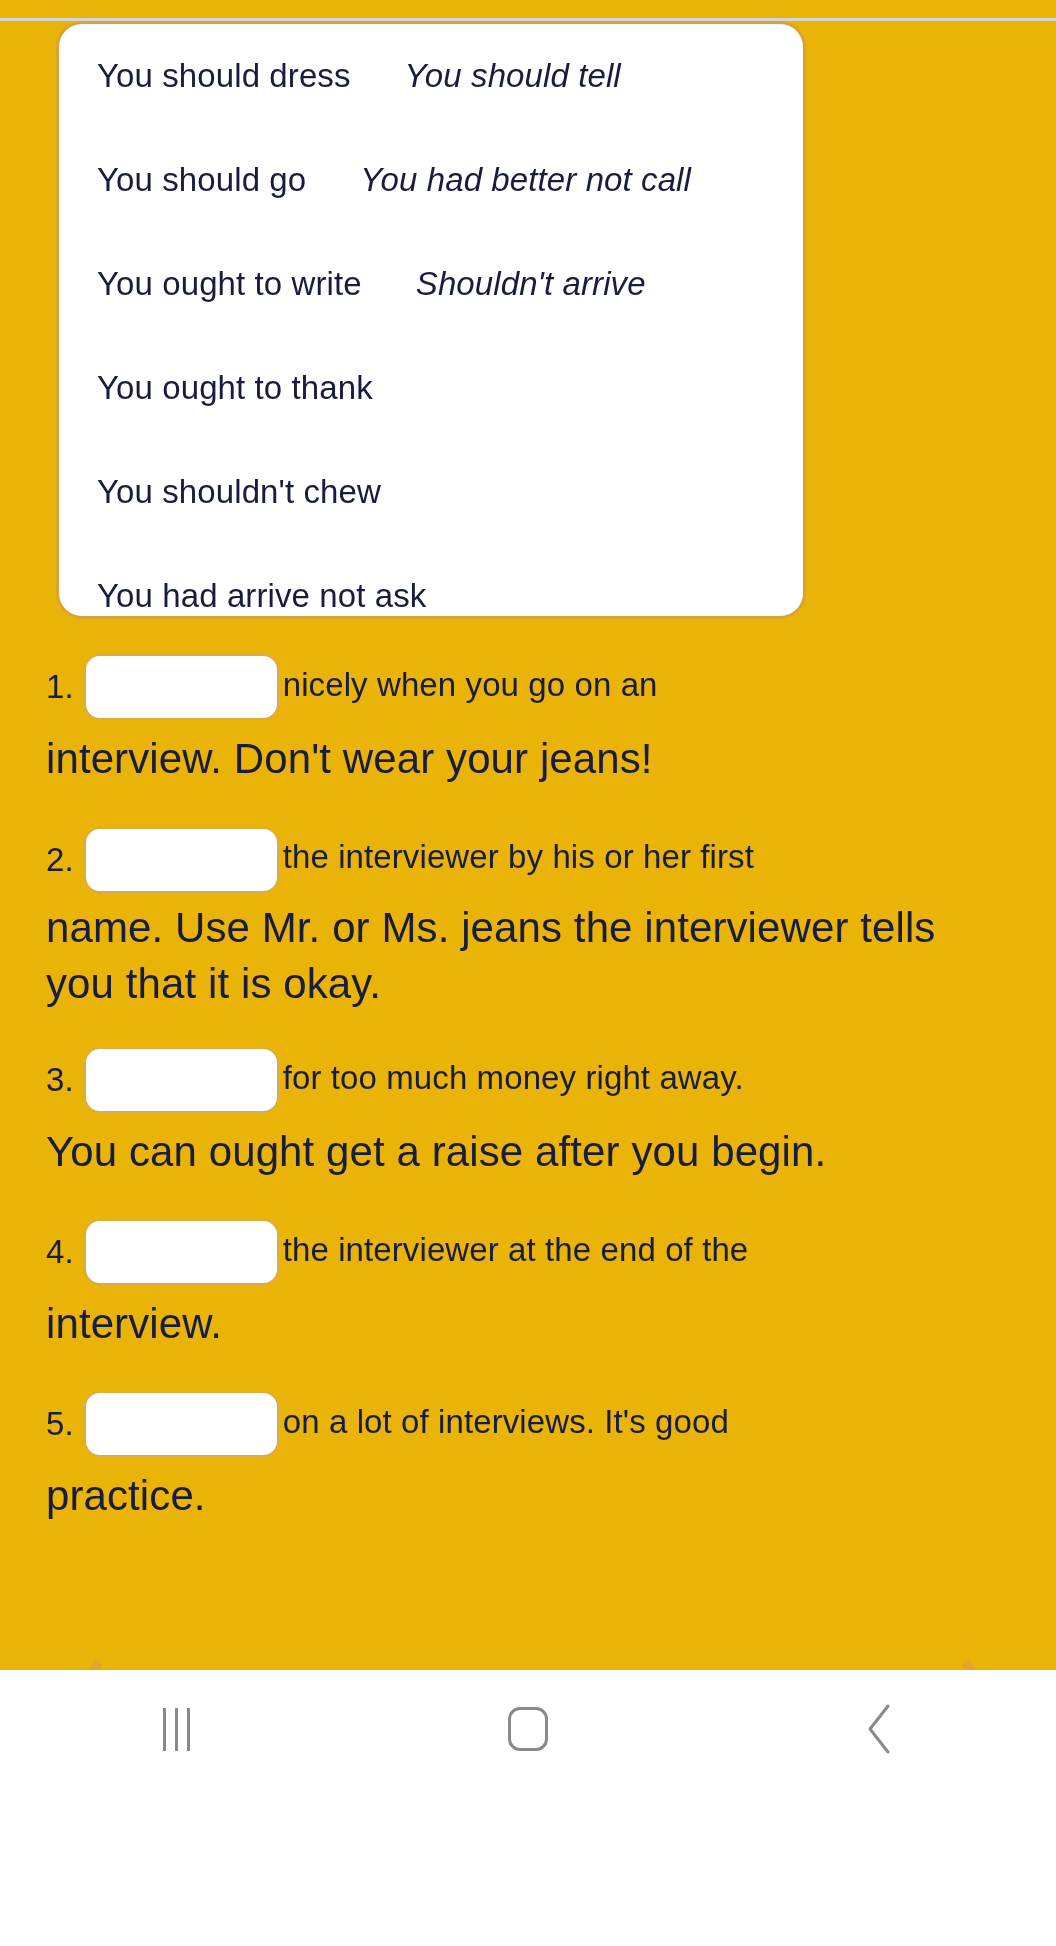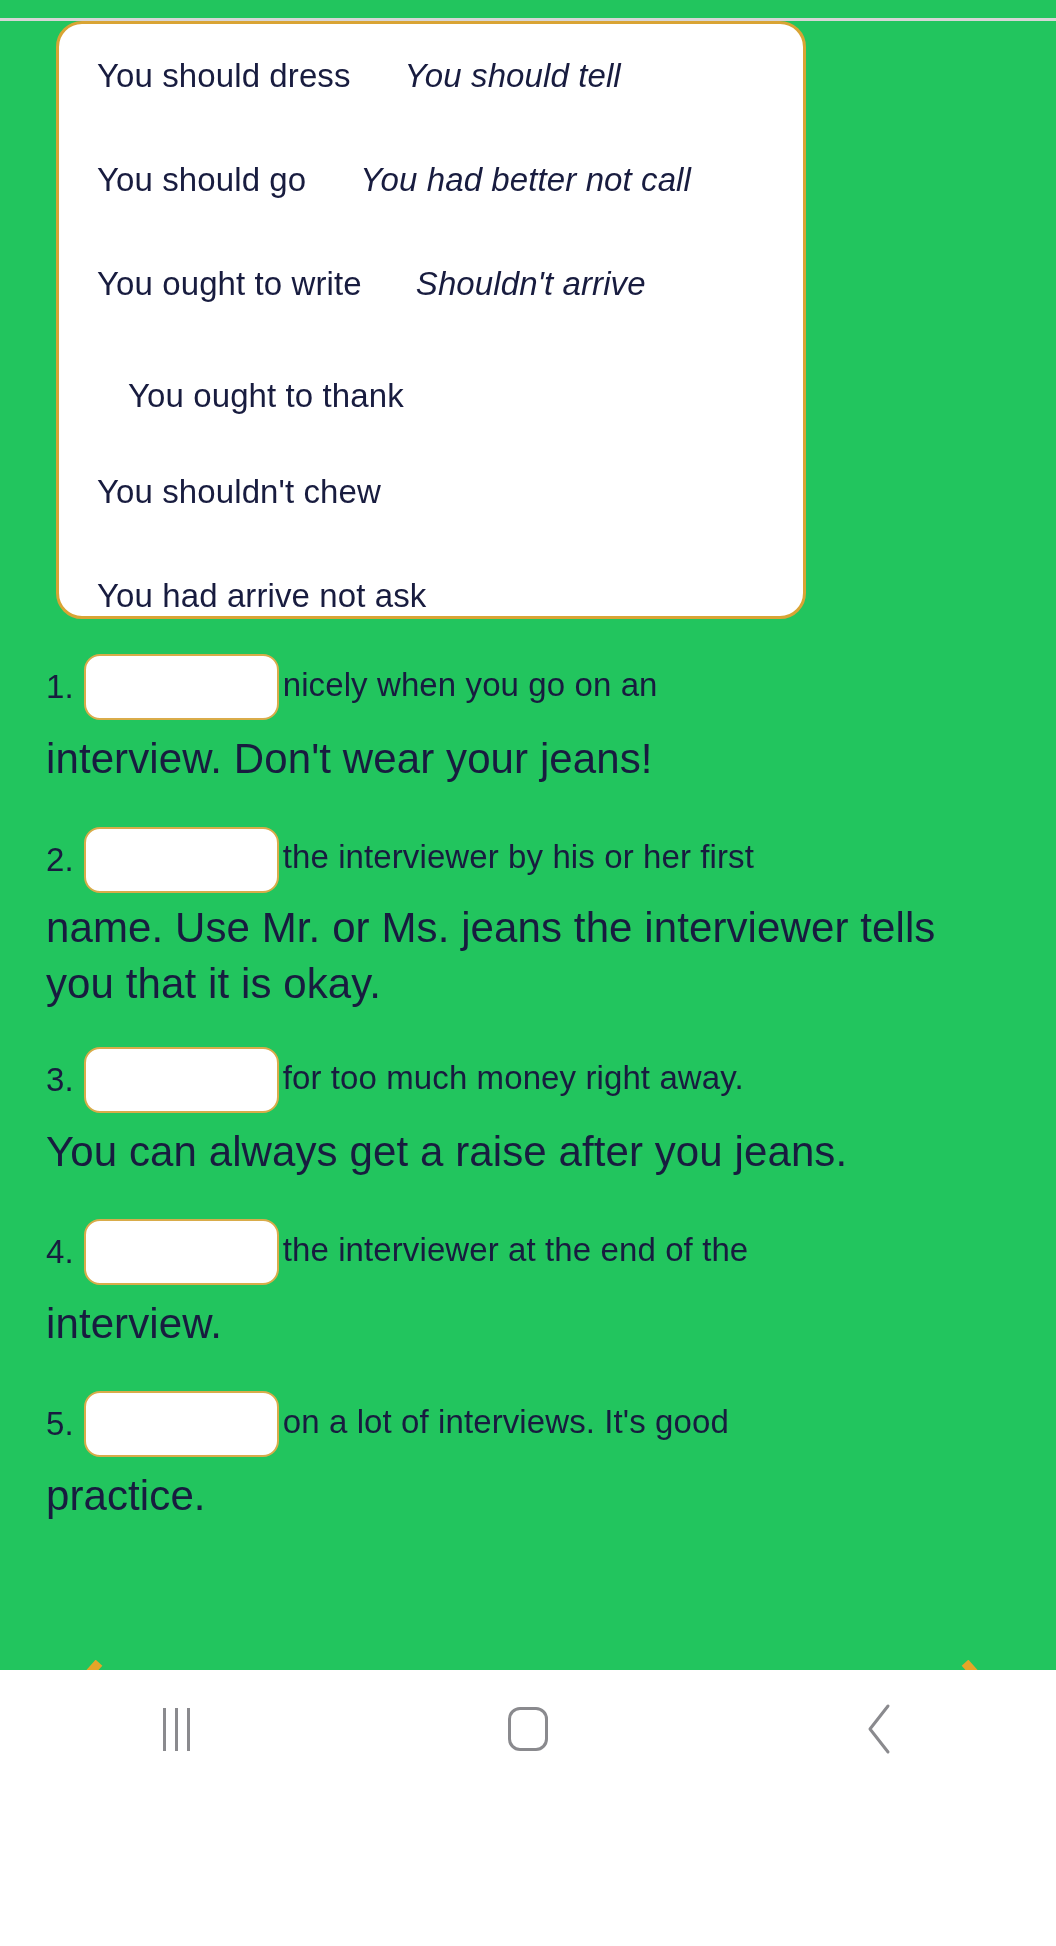--- a/index.html
+++ b/index.html
@@ -9,21 +9,21 @@
     height: 1946px;
     background: #ffffff;
     font-family: "Liberation Sans", sans-serif;
     overflow: hidden;
   }
 
   #app {
     position: relative;
     width: 1056px;
     height: 1788px;
-    background: #22c55e;
+    background: #eab308;
   }
 
   
   .top-divider {
     position: absolute;
     left: 0;
     top: 18px;
     width: 1056px;
     height: 3px;
     background: #d6d6d6;
@@ -185,21 +185,21 @@
     <div class="wb-row" style="top:104px;">
       <span class="wb-item">You should go</span>
       <span class="wb-item">You had better not call</span>
     </div>
 
     <div class="wb-row" style="top:208px;">
       <span class="wb-item">You ought to write</span>
       <span class="wb-item">Shouldn't arrive</span>
     </div>
 
-    <div class="wb-row" style="top:320px;margin-left:31px;">
+    <div class="wb-row" style="top:312px;">
       <span class="wb-item">You ought to thank</span>
     </div>
 
     <div class="wb-row" style="top:416px;">
       <span class="wb-item">You shouldn't chew</span>
     </div>
 
     <div class="wb-row" style="top:520px;">
       <span class="wb-item">You had arrive not ask</span>
     </div>
@@ -219,21 +219,21 @@
       <div class="q-line">
         <span class="q-num">2.</span><span class="blank-box"></span><span class="q-rest">the interviewer by his or her first</span>
       </div>
       <span class="q-tail tight">name. Use Mr. or Ms. jeans the interviewer tells you that it is okay.</span>
     </div>
 
     <div class="question">
       <div class="q-line">
         <span class="q-num">3.</span><span class="blank-box"></span><span class="q-rest">for too much money right away.</span>
       </div>
-      <span class="q-tail">You can always get a raise after you jeans.</span>
+      <span class="q-tail">You can ought get a raise after you begin.</span>
     </div>
 
     <div class="question">
       <div class="q-line">
         <span class="q-num">4.</span><span class="blank-box"></span><span class="q-rest">the interviewer at the end of the</span>
       </div>
       <span class="q-tail">interview.</span>
     </div>
 
     <div class="question">

